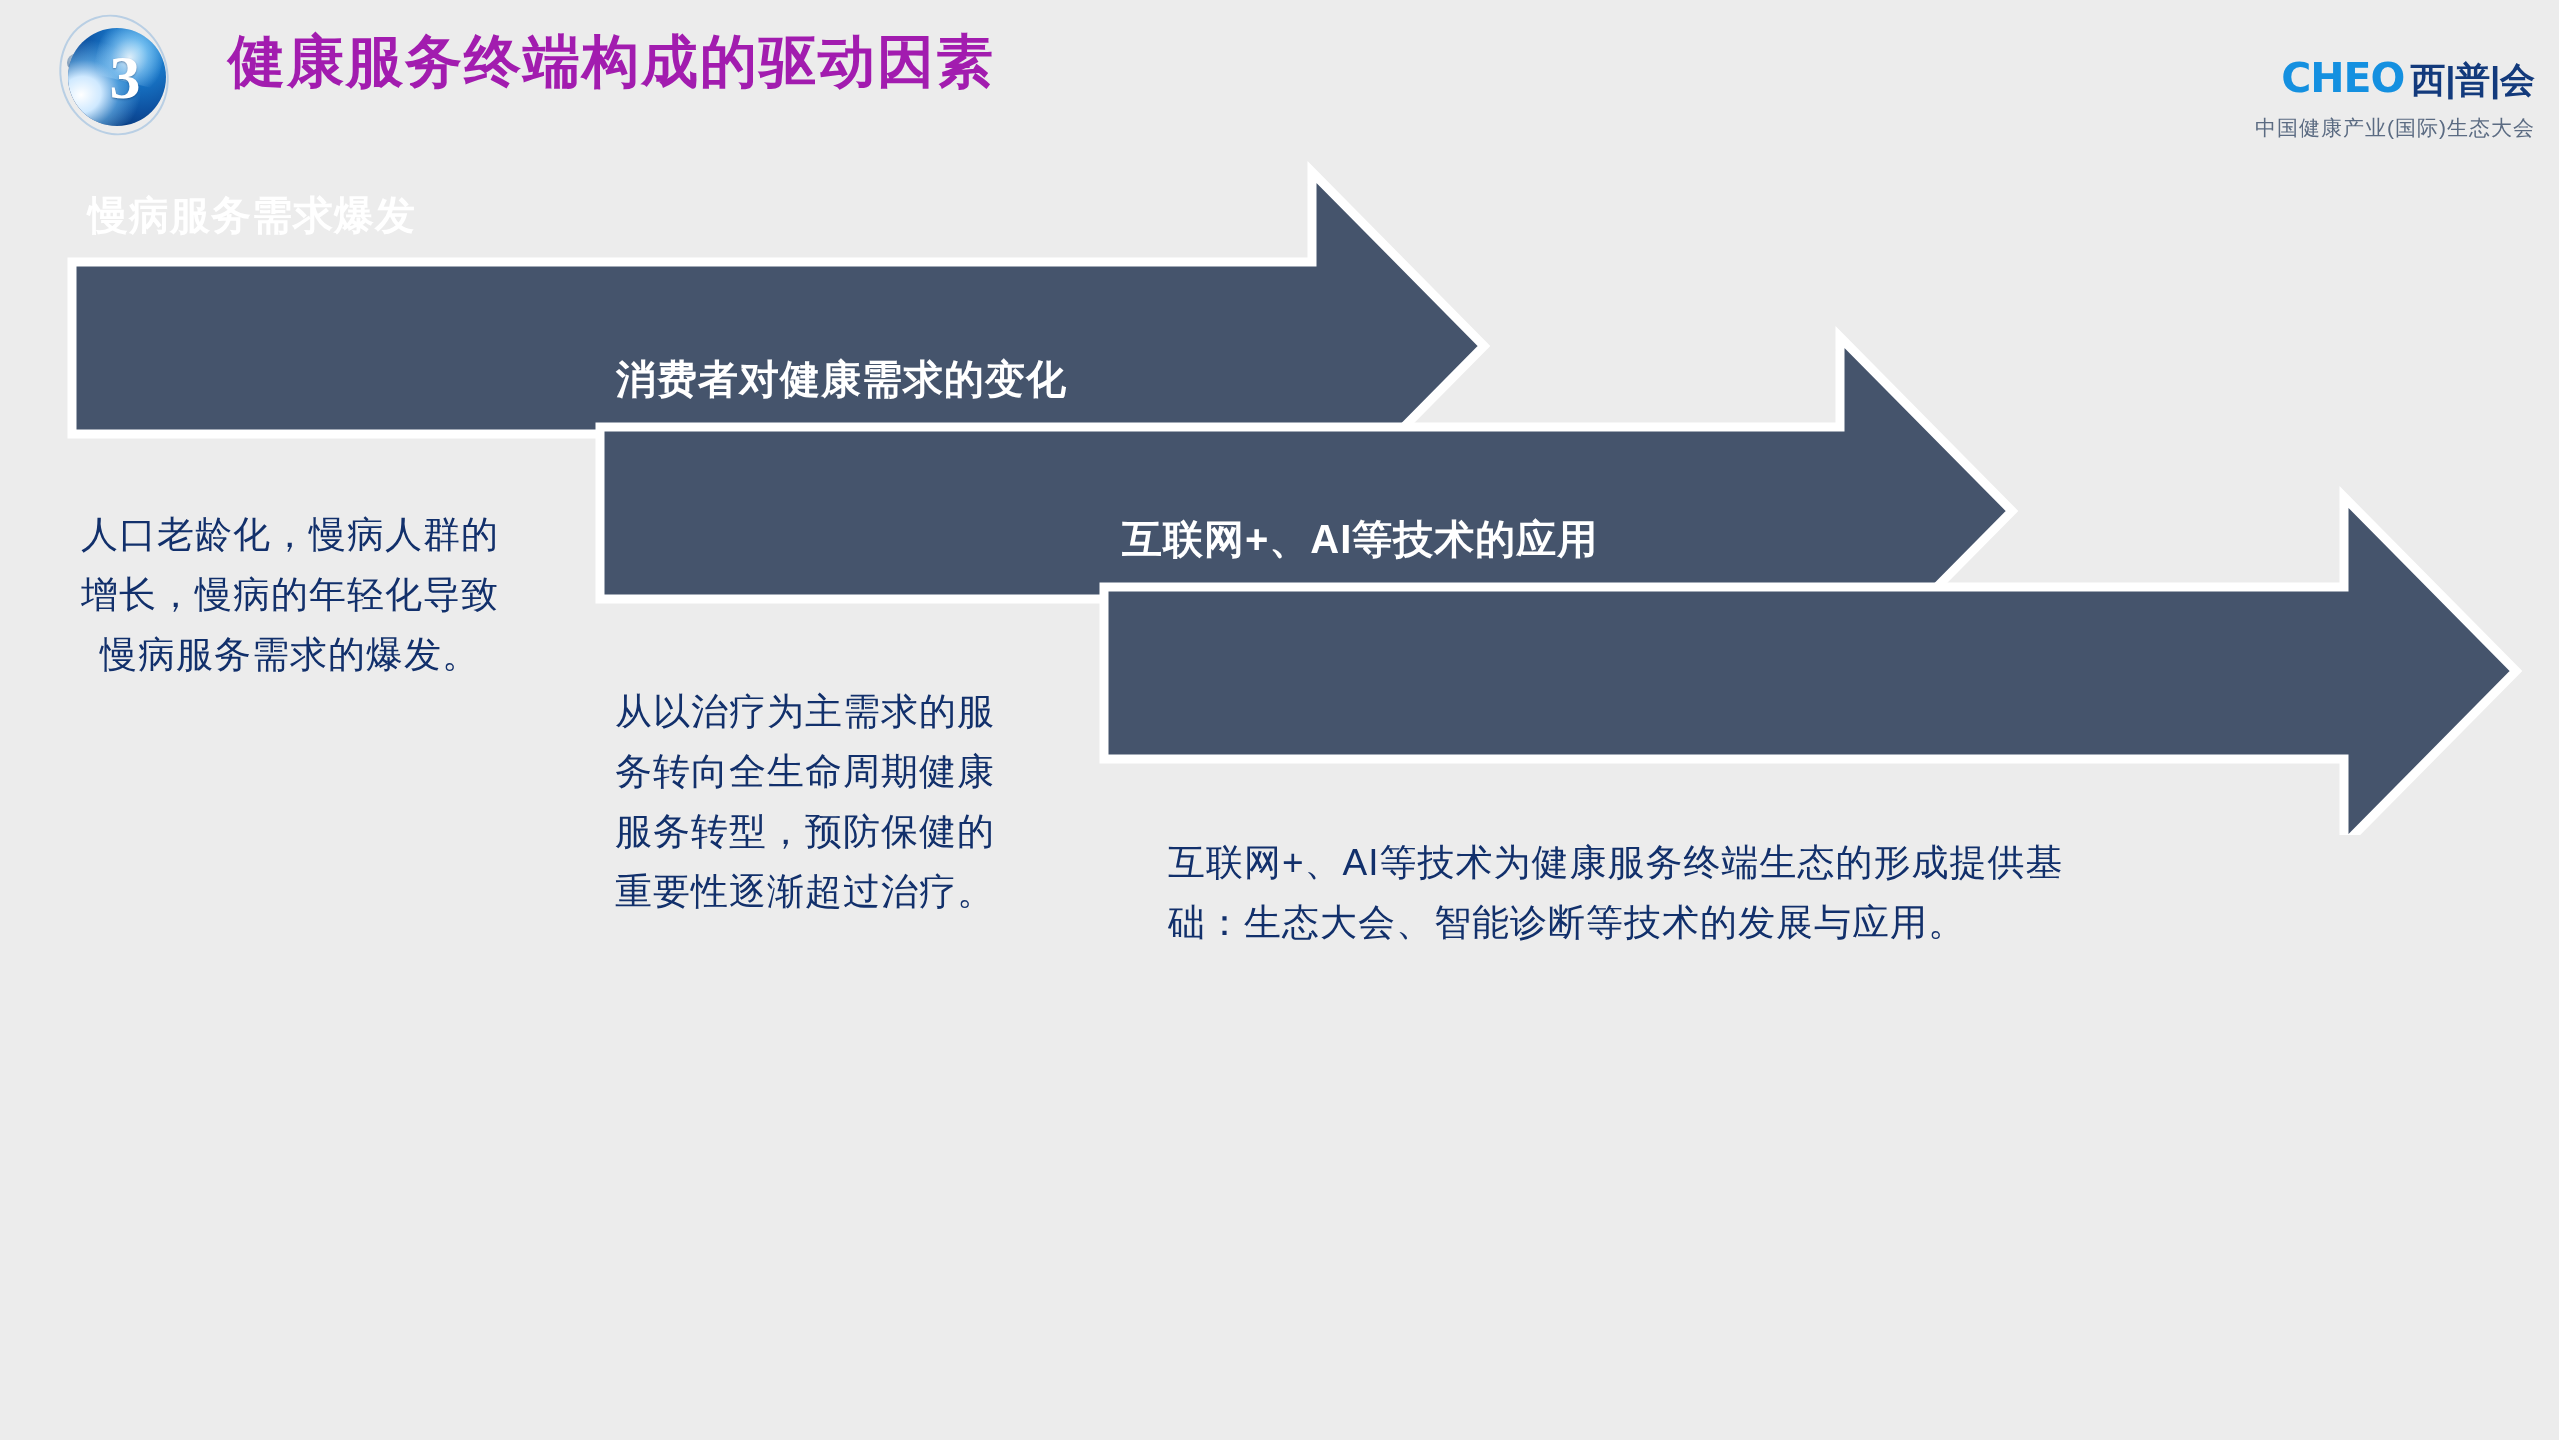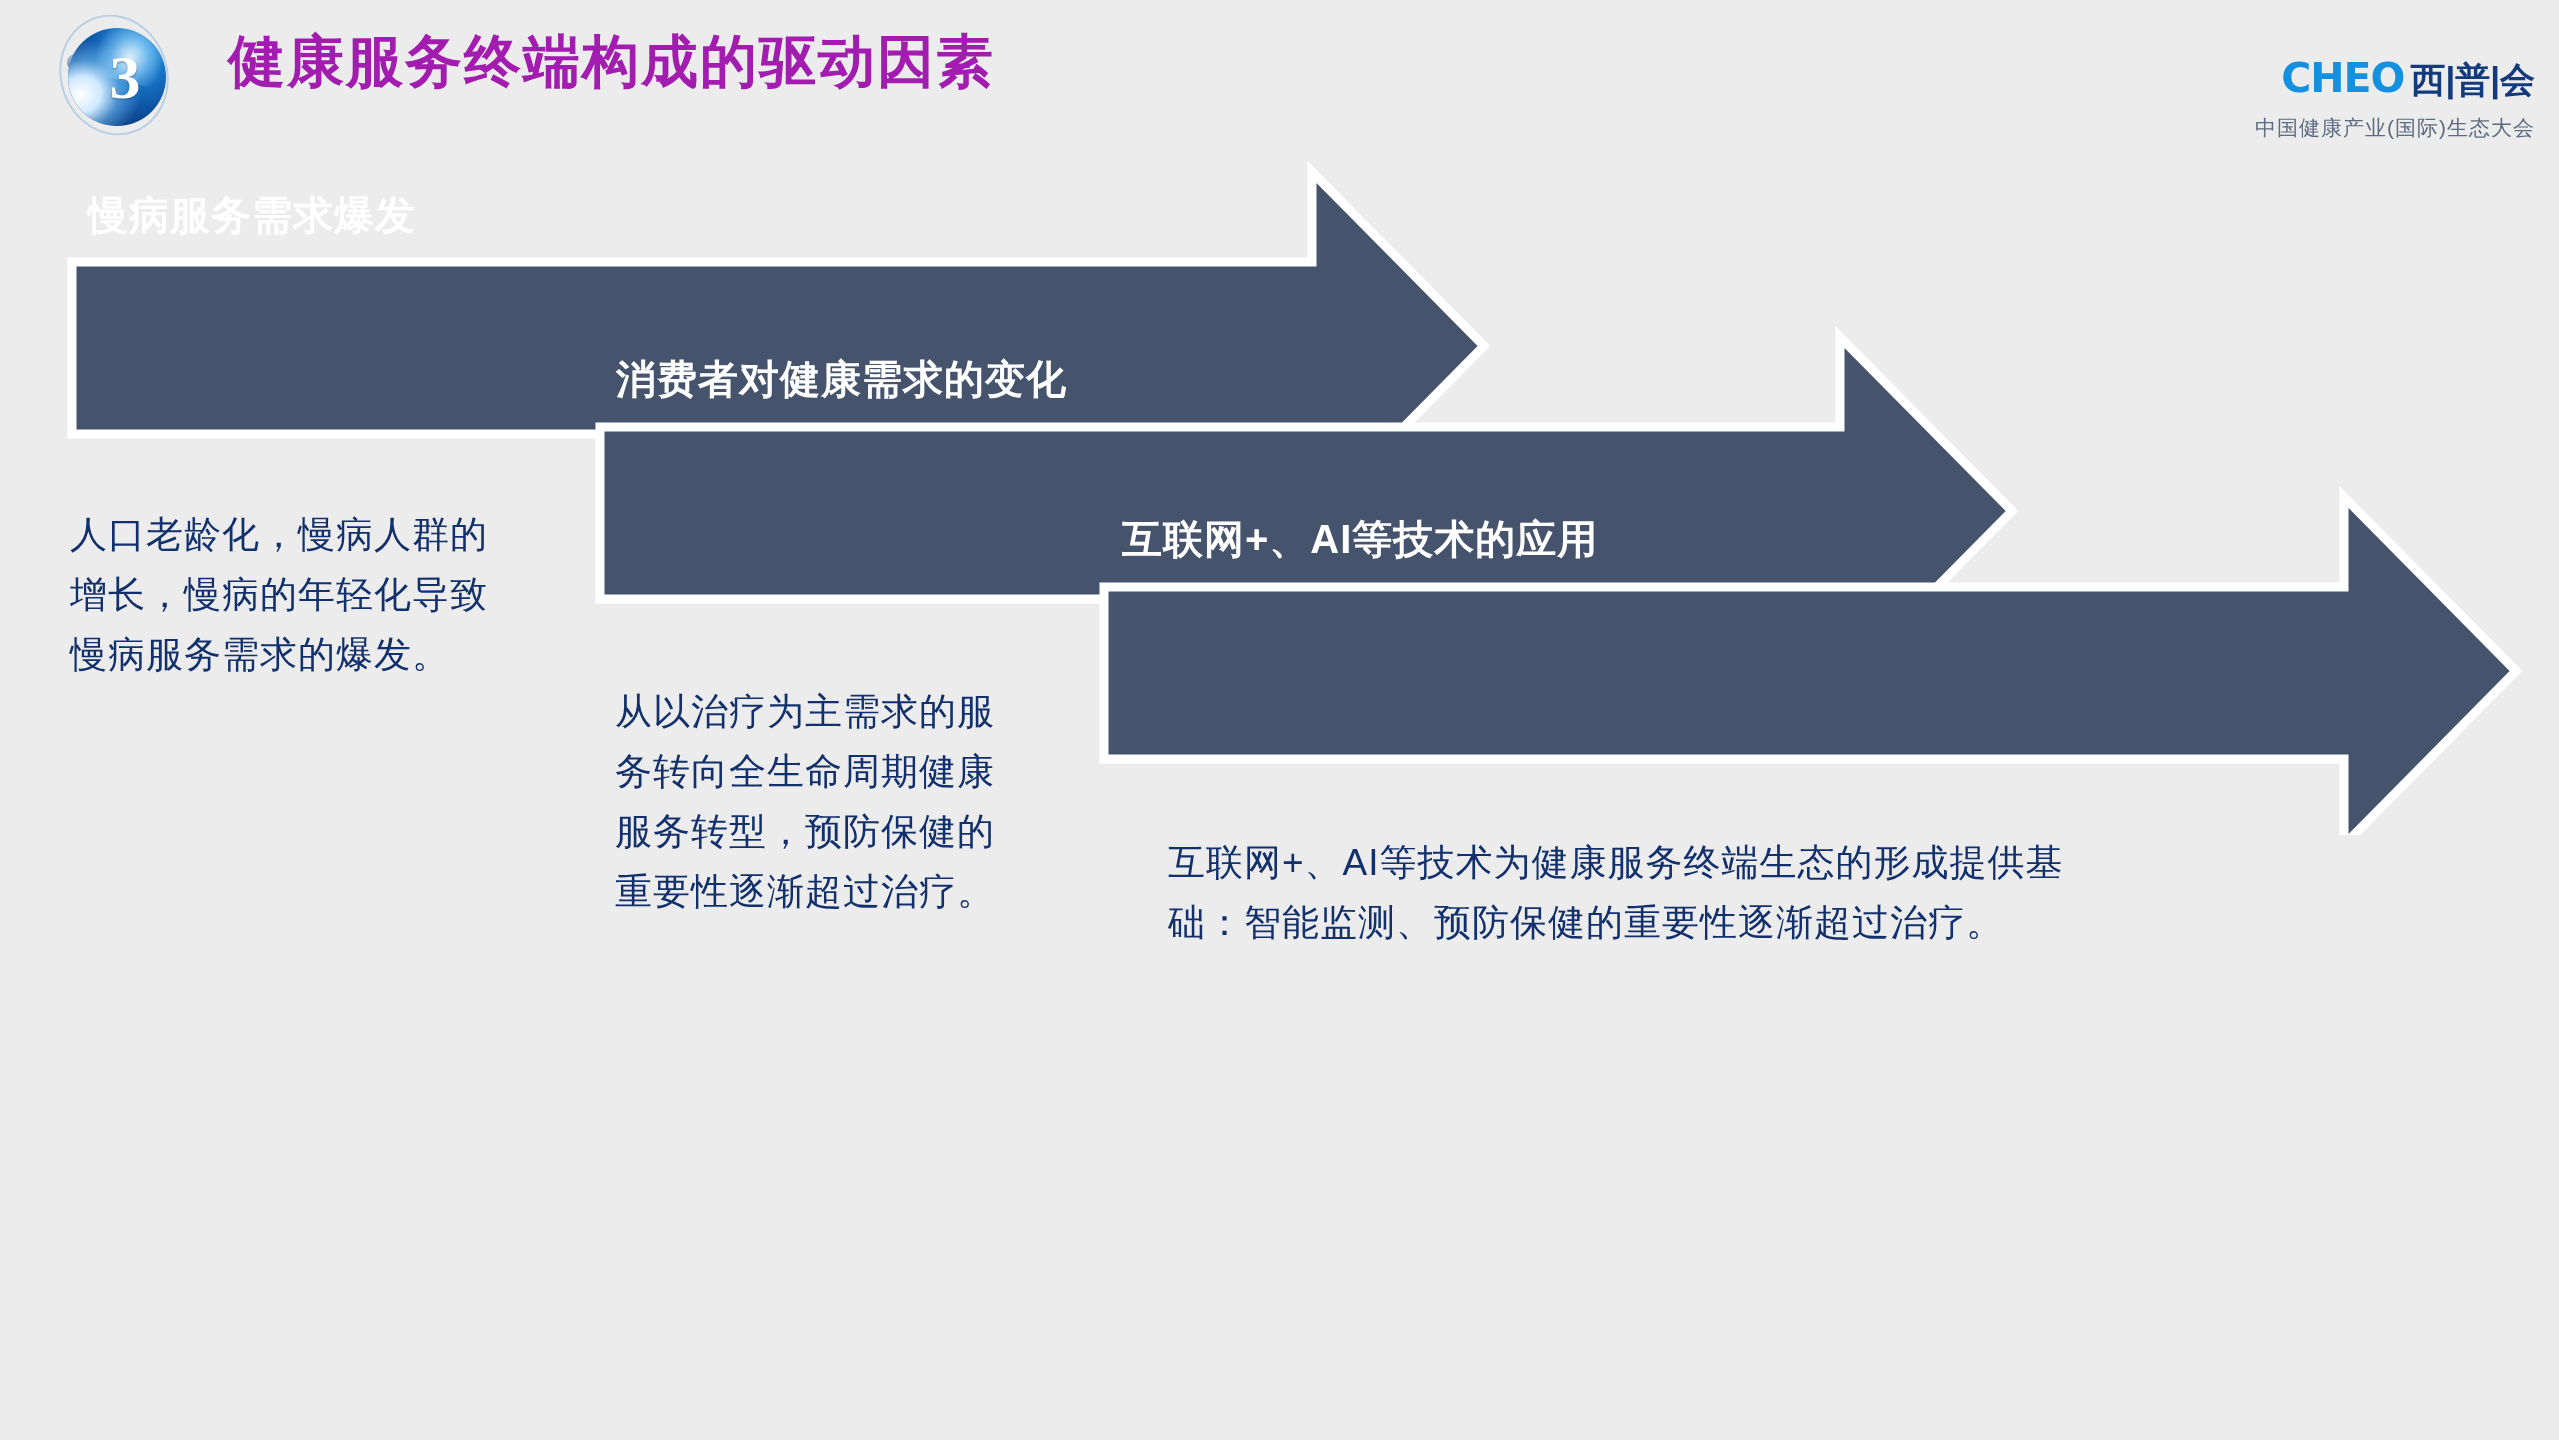--- a/index.html
+++ b/index.html
@@ -148,21 +148,21 @@
   }
 
   
   .body-text {
     position: absolute;
     color: #12306b;
     font-size: 37px;
     line-height: 1.62;
     letter-spacing: 1px;
   }
-  .bt-1 { left: 70px;   top: 505px;  width: 440px; text-align: left; }
+  .bt-1 { left: 70px;   top: 505px;  width: 440px; text-align: center; }
   .bt-2 { left: 600px;  top: 682px;  width: 410px; text-align: center; }
   .bt-3 { left: 1168px; top: 833px;  width: 960px; text-align: left; }
 </style>
 </head>
 <body>
 
 <div class="header">
 
   <div class="badge">
     <div class="orbit"></div>
@@ -202,13 +202,13 @@
 
 <div class="arrow" style="left:1092px; top:475px;">
   <svg width="1440" height="360" viewBox="0 0 1440 360">
     <polygon points="12,112 1252,112 1252,22 1424,196 1252,370 1252,284 12,284" fill="#45546c" stroke="#ffffff" stroke-width="9" stroke-linejoin="miter"></polygon>
   </svg>
 </div>
 <div class="arrow-label" style="left:1122px; top:512px;">互联网+、AI等技术的应用</div>
 
 <div class="body-text bt-1">人口老龄化，慢病人群的增长，慢病的年轻化导致慢病服务需求的爆发。</div>
 <div class="body-text bt-2">从以治疗为主需求的服务转向全生命周期健康服务转型，预防保健的重要性逐渐超过治疗。</div>
-<div class="body-text bt-3">互联网+、AI等技术为健康服务终端生态的形成提供基础：智能监测、预防保健的重要性逐渐超过治疗。</div>
+<div class="body-text bt-3">互联网+、AI等技术为健康服务终端生态的形成提供基础：生态大会、智能诊断等技术的发展与应用。</div>
 
 </body></html>

